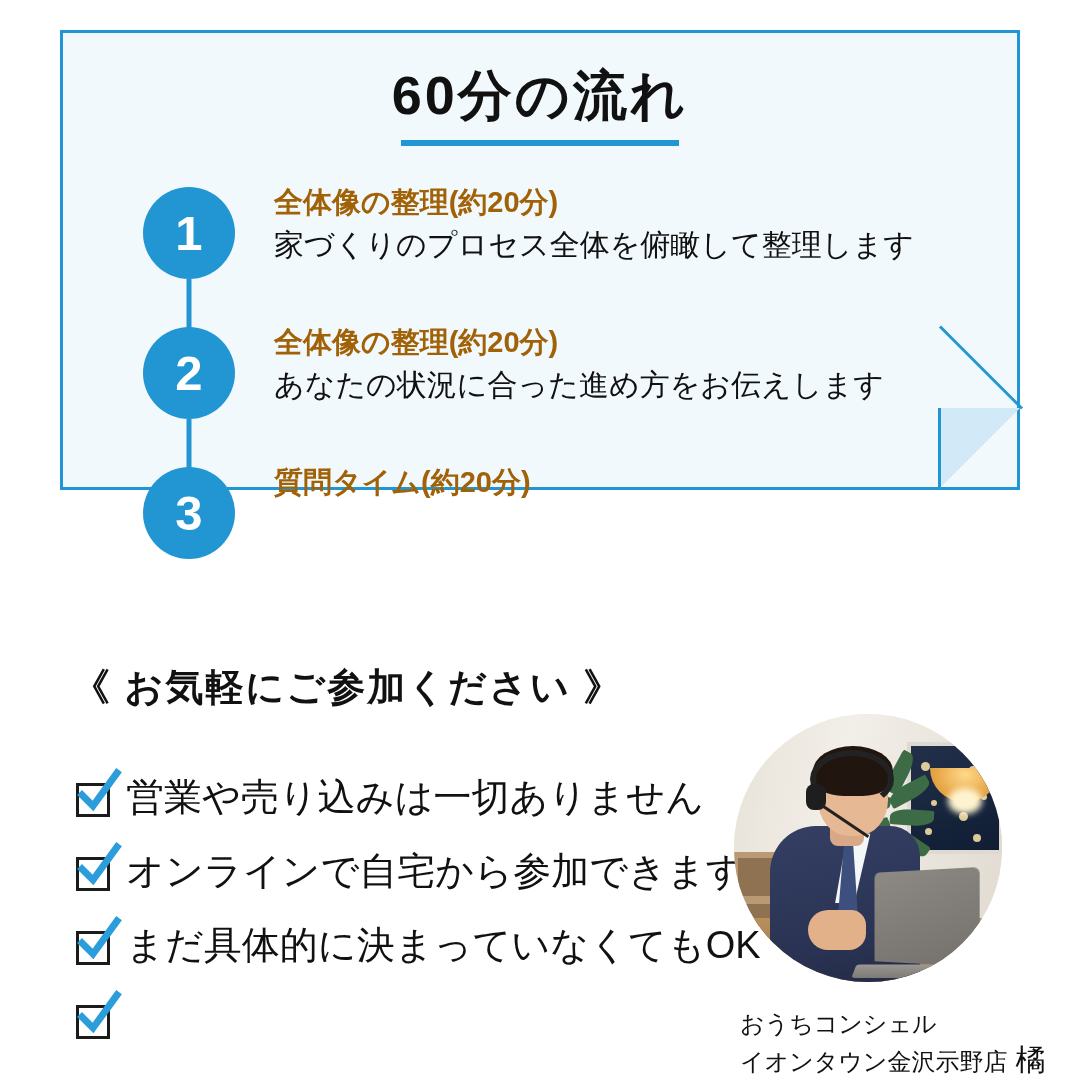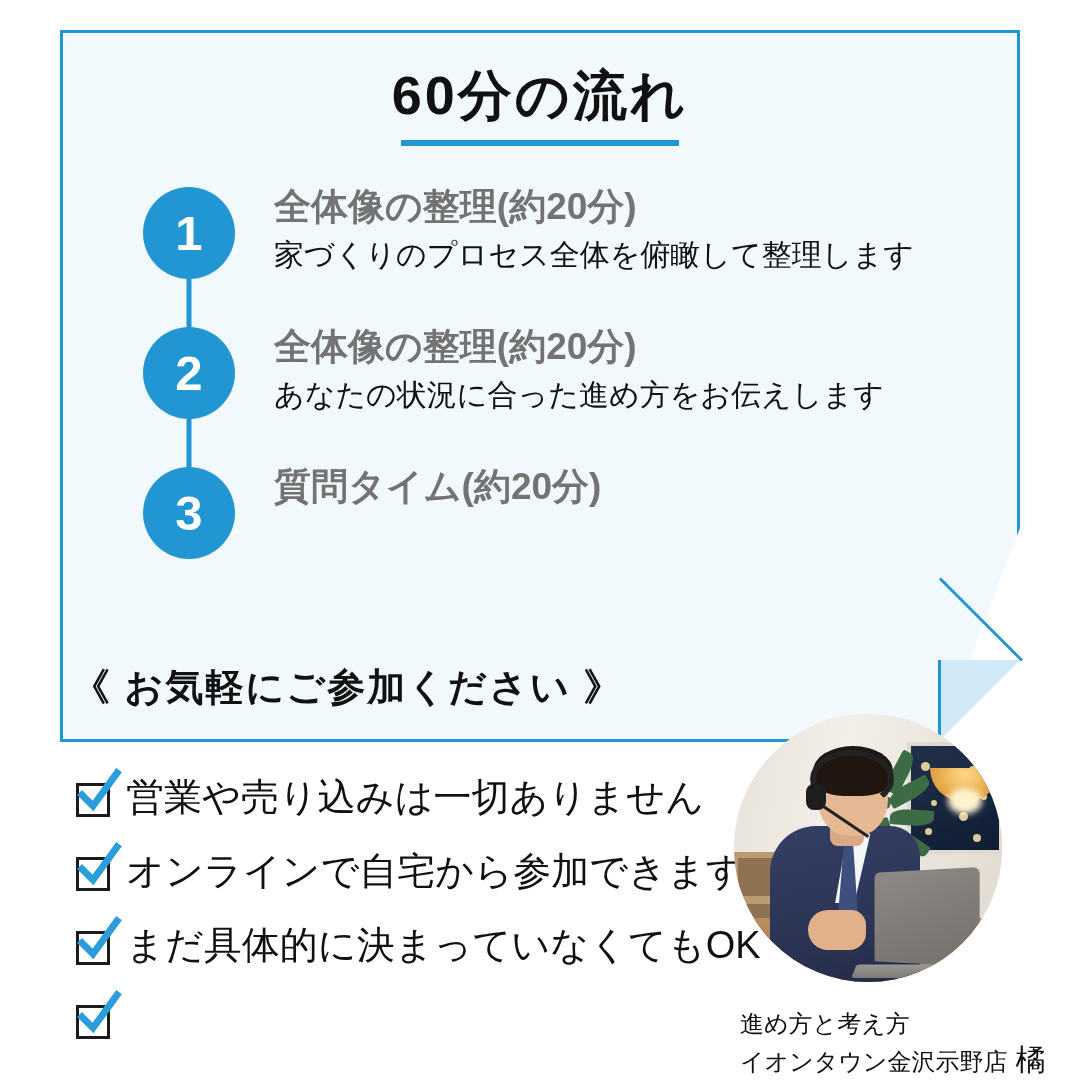--- a/index.html
+++ b/index.html
@@ -15,21 +15,21 @@
     font-family: "Liberation Sans", "DejaVu Sans", sans-serif;
     color: #111111;
   }
 
   
   .flow-card {
     position: absolute;
     left: 60px;
     top: 30px;
     width: 960px;
-    height: 712px;
+    height: 460px;
     border-radius: 15px;
   }
   .flow-card-bg {
     position: absolute;
     inset: 0;
     background: #f2f9fd;
     border: 3px solid #2196d3;
     box-sizing: border-box;
     
     clip-path: polygon(0 0, 100% 0, 100% 498px, 878px 100%, 0 100%);
@@ -120,24 +120,24 @@
     width: 5px;
     height: 55px;
     background: #2196d3;
     z-index: 1;
   }
   .step-body {
     padding-left: 39px;
     padding-top: 2px;
   }
   .step-heading {
-    font-size: 37px;
+    font-size: 29px;
     font-weight: 700;
     line-height: 1.25;
-    color: #737373;
+    color: #a16207;
     letter-spacing: 0px;
     white-space: nowrap;
   }
   .step-desc {
     font-size: 30px;
     font-weight: 400;
     line-height: 1.35;
     color: #111111;
     margin-top: 5px;
     white-space: nowrap;
@@ -557,18 +557,18 @@
     <div class="ph-headset-band"></div>
     <div class="ph-ear"></div>
     <div class="ph-mic"></div>
     <div class="ph-hands"></div>
     <div class="ph-laptop-screen"></div>
     <div class="ph-laptop-base"></div>
   </div>
 
 
   <div class="guide-caption">
-    <div>進め方と考え方</div>
+    <div>おうちコンシェル</div>
     <div>
       <span>イオンタウン金沢示野店</span><span class="name">橘</span>
     </div>
   </div>
 </div>
 
 </body></html>

